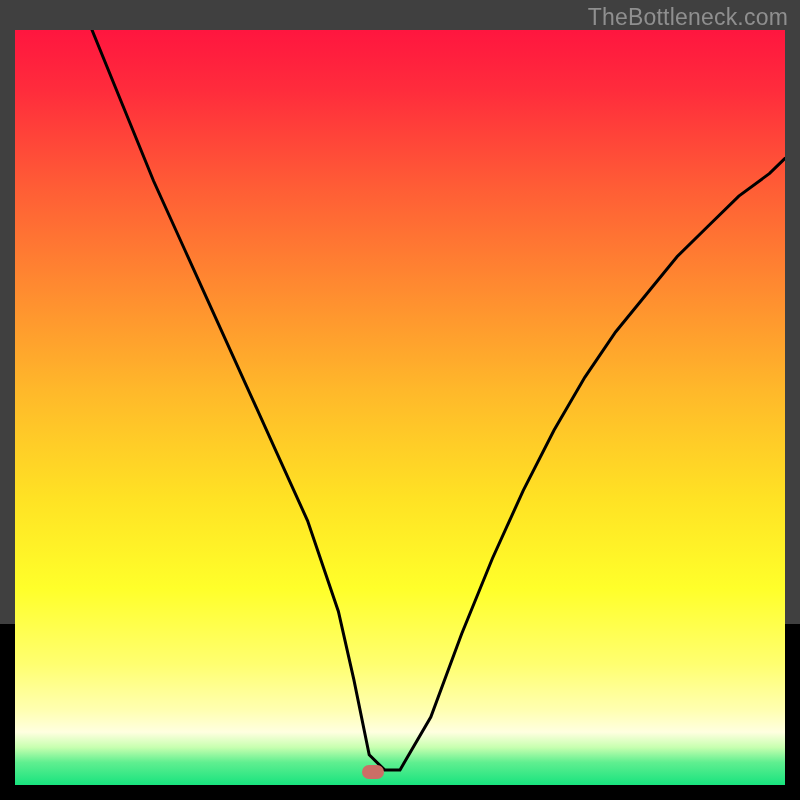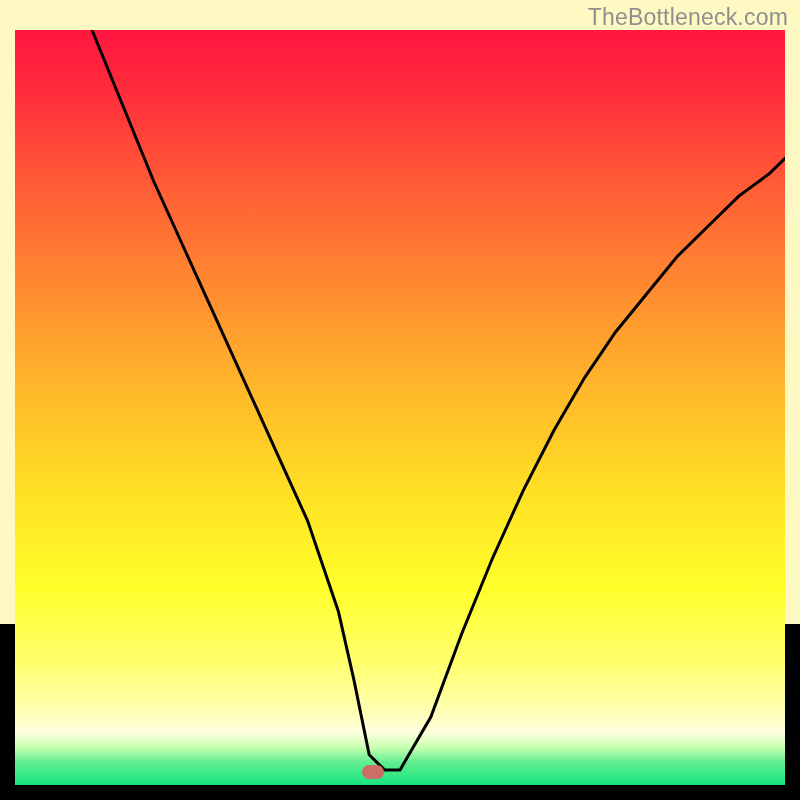--- a/index.html
+++ b/index.html
@@ -8,21 +8,21 @@
     width: 800px;
     height: 800px;
     background: #000;
     font-family: Arial, Helvetica, sans-serif;
     overflow: hidden;
   }
   .frame {
     position: relative;
     width: 800px;
     height: 624px;
-    background: #fef9c3;
+    background: #404040;
   }
   .plot {
     position: absolute;
     left: 15px;
     top: 30px;
     width: 770px;
     height: 755px;
     background: linear-gradient(
       to bottom,
       #ff163f 0%,

